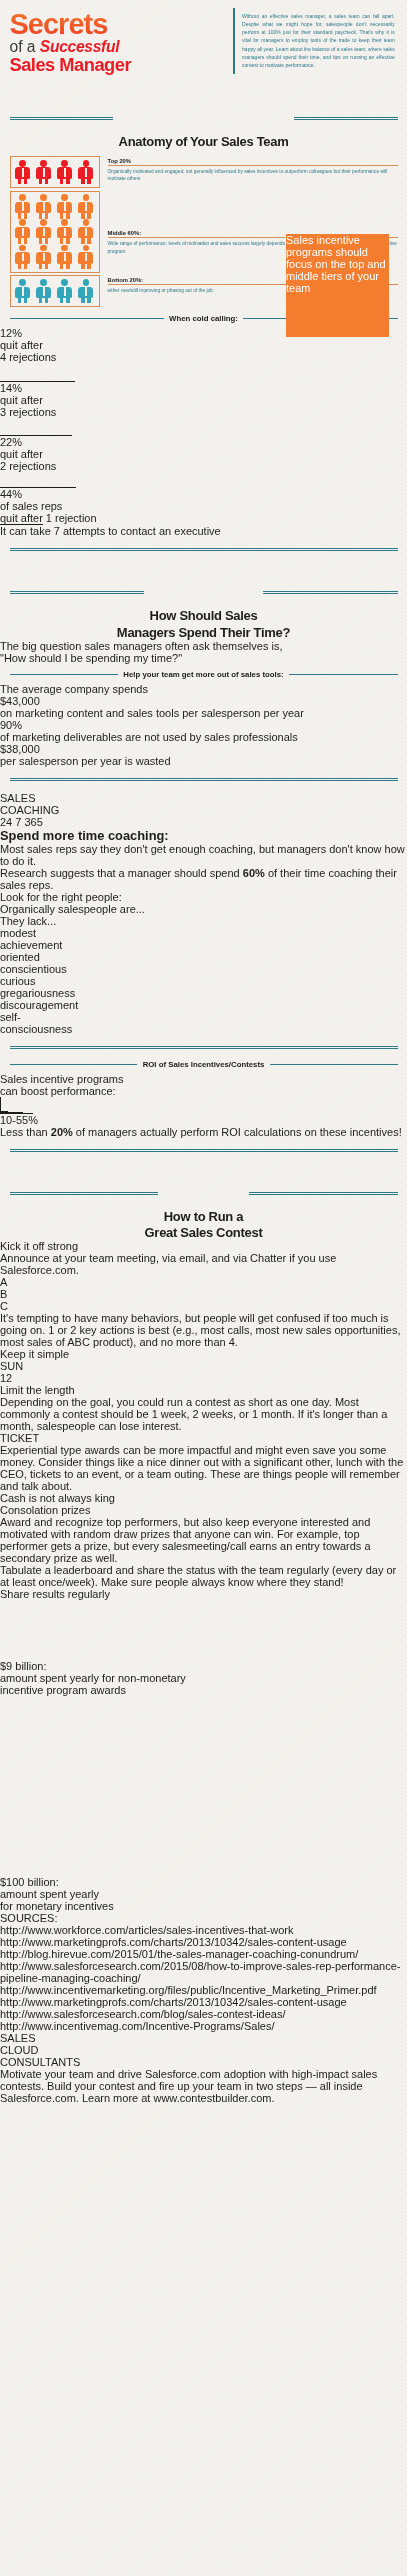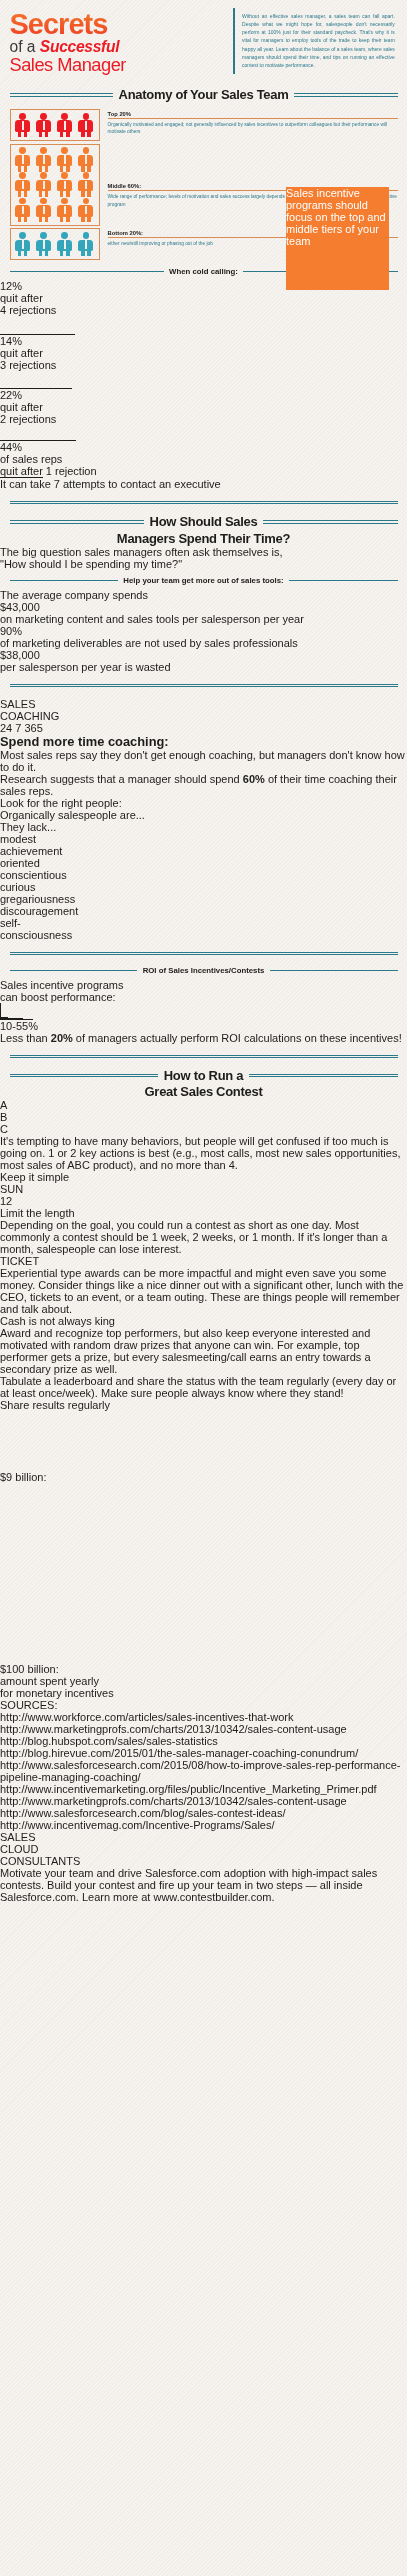--- a/index.html
+++ b/index.html
@@ -18,30 +18,30 @@
   .title-block { width:217px; padding-top:2.7px; }
   .t-secrets {
     font-size:29px; font-weight:bold; letter-spacing:-1px; line-height:0.92;
     color:#f15a29;
     background:linear-gradient(180deg,#f4762b 0%,#ef4123 100%);
     -webkit-background-clip:text; background-clip:text; color:transparent;
   }
   .t-line2 { font-size:15.6px; line-height:1.15; margin-top:0.7px; }
   .t-ofa { color:#3a3a38; font-weight:normal; }
   .t-successful { color:#ed1c24; font-style:italic; font-weight:bold; letter-spacing:-0.3px;}
-  .t-line3 { font-size:18.3px; font-weight:normal; color:#ed1c24; line-height:1.05; letter-spacing:-0.5px; margin-top:-1.4px;}
+  .t-line3 { font-size:18.3px; font-weight:bold; color:#ed1c24; line-height:1.05; letter-spacing:-0.5px; margin-top:-1.4px;}
   .intro {
     flex:1; border-left:2px solid #2b7a8c; padding:4.1px 2.7px 4.1px 6.8px;
     font-size:5px; line-height:1.62; color:#2b7a8c; text-align:justify;
   }
 
   
   .sec-rule { display:flex; align-items:center; gap:5.4px; padding:0 9.5px; margin:9.5px 0 4.1px 0;}
   .sec-rule .bar { flex:1; height:3.4px; border-top:0.8px solid #2b7a8c; border-bottom:0.8px solid #2b7a8c; }
-  .sec-rule h2 { font-size:13px; font-weight:bold; letter-spacing:-0.3px; white-space:nowrap; text-align:center;}
+  .sec-rule h2 { font-size:13px; font-weight:bold; letter-spacing:-0.3px; white-space:nowrap; text-align:center;margin-top:47px;}
   .sec-rule.two h2 { white-space:normal; line-height:1.1; }
   .sub-rule { display:flex; align-items:center; gap:5.4px; padding:0 9.5px; margin:6.8px 0 4.1px 0;}
   .sub-rule .bar { flex:1; height:1px; background:#2b7a8c; }
   .sub-rule h3 { font-size:7.8px; font-weight:bold; white-space:nowrap;}
 
   .divider { height:0; border-top:0.8px solid #2b7a8c; border-bottom:0.8px solid #2b7a8c; margin:11px 9.5px; height:2.7px;}
 
   
   .anatomy { position:relative; padding:2.7px 9.5px 0 9.5px; }
   .tier { display:flex; align-items:stretch; margin-bottom:2.7px; position:relative;}
@@ -853,20 +853,36 @@
   <div class="divider"></div>
 
   <div class="sec-rule two">
     <span class="bar"></span>
     <h2>How to Run a</h2>
     <span class="bar"></span>
   </div>
   <h2 style="text-align:center; font-size:13px; letter-spacing:-0.3px; margin-top:-2.7px;">Great Sales Contest</h2>
 
   <div class="tips" id="tips">
+      <div class="tip">
+        <div class="icon-slot">
+          <div class="balloons">
+            <div class="bal r"></div>
+            <div class="bal o"></div>
+            <div class="bal t"></div>
+            <div class="balstring" style="left:11.5px"></div>
+            <div class="balstring" style="left:25px"></div>
+            <div class="balstring" style="left:39px"></div>
+          </div>
+        </div>
+        <div class="tcol">
+          <div class="tip-title">Kick it off strong</div>
+          <div class="tip-body">Announce at your team meeting, via email, and via Chatter if you use Salesforce.com.</div>
+        </div>
+      </div>
       <div class="tip rev">
         <div class="icon-slot">
           <div class="abc">
             <div class="a">A</div>
             <div class="b">B</div>
             <div class="c">C</div>
           </div>
         </div>
         <div class="tcol">
           <div class="tip-body up">It's tempting to have many behaviors, but people will get confused if too much is going on. 1 or 2 key actions is best (e.g., most calls, most new sales opportunities, most sales of ABC product), and no more than 4.</div>
@@ -901,20 +917,21 @@
         <div class="icon-slot">
           <div class="gift">
             <div class="bowl"></div>
             <div class="bowr"></div>
             <div class="box"></div>
             <div class="lid"></div>
             <div class="rib"></div>
           </div>
         </div>
         <div class="tcol">
+          <div class="tip-title">Consolation prizes</div>
           <div class="tip-body">Award and recognize top performers, but also keep everyone interested and motivated with random draw prizes that anyone can win. For example, top performer gets a prize, but every salesmeeting/call earns an entry towards a secondary prize as well.</div>
         </div>
       </div>
       <div class="tip rev">
         <div class="icon-slot">
           <div class="chartic">
             <div class="cb"></div>
             <div class="cb"></div>
             <div class="cb"></div>
             <div class="cb"></div>
@@ -945,20 +962,22 @@
             <div class="c1"></div>
             <div class="c2"></div>
           </div>
           <div class="bill" style="position: relative; width: 31px; height: 15px;">
             <div class="oval"></div>
             <div class="c1"></div>
             <div class="c2"></div>
           </div>
         </div>
       <div class="bm-cap-big">$9 billion:</div>
+      <div class="bm-cap" style="white-space:pre-line">amount spent yearly for non-monetary
+incentive program awards</div>
     </div>
     <div class="bm-col">
       <div class="bm-grid" id="bm2">
           <div class="bill" style="position: relative; width: 31px; height: 15px;">
             <div class="oval"></div>
             <div class="c1"></div>
             <div class="c2"></div>
           </div>
           <div class="bill" style="position: relative; width: 31px; height: 15px;">
             <div class="oval"></div>
@@ -1020,21 +1039,20 @@
       <div class="bm-cap" style="white-space:pre-line">amount spent yearly
 for monetary incentives</div>
     </div>
   </div>
 
   <div class="sources">
     <div class="h">SOURCES:</div>
     <div id="src">
         <div>http://www.workforce.com/articles/sales-incentives-that-work</div>
         <div>http://www.marketingprofs.com/charts/2013/10342/sales-content-usage</div>
-        <div>http://blog.hubspot.com/sales/sales-statistics</div>
         <div>http://blog.hirevue.com/2015/01/the-sales-manager-coaching-conundrum/</div>
         <div>http://www.salesforcesearch.com/2015/08/how-to-improve-sales-rep-performance-pipeline-managing-coaching/</div>
         <div>http://www.incentivemarketing.org/files/public/Incentive_Marketing_Primer.pdf</div>
         <div>http://www.marketingprofs.com/charts/2013/10342/sales-content-usage</div>
         <div>http://www.salesforcesearch.com/blog/sales-contest-ideas/</div>
         <div>http://www.incentivemag.com/Incentive-Programs/Sales/</div>
       </div>
   </div>
 
   <div class="footer">

